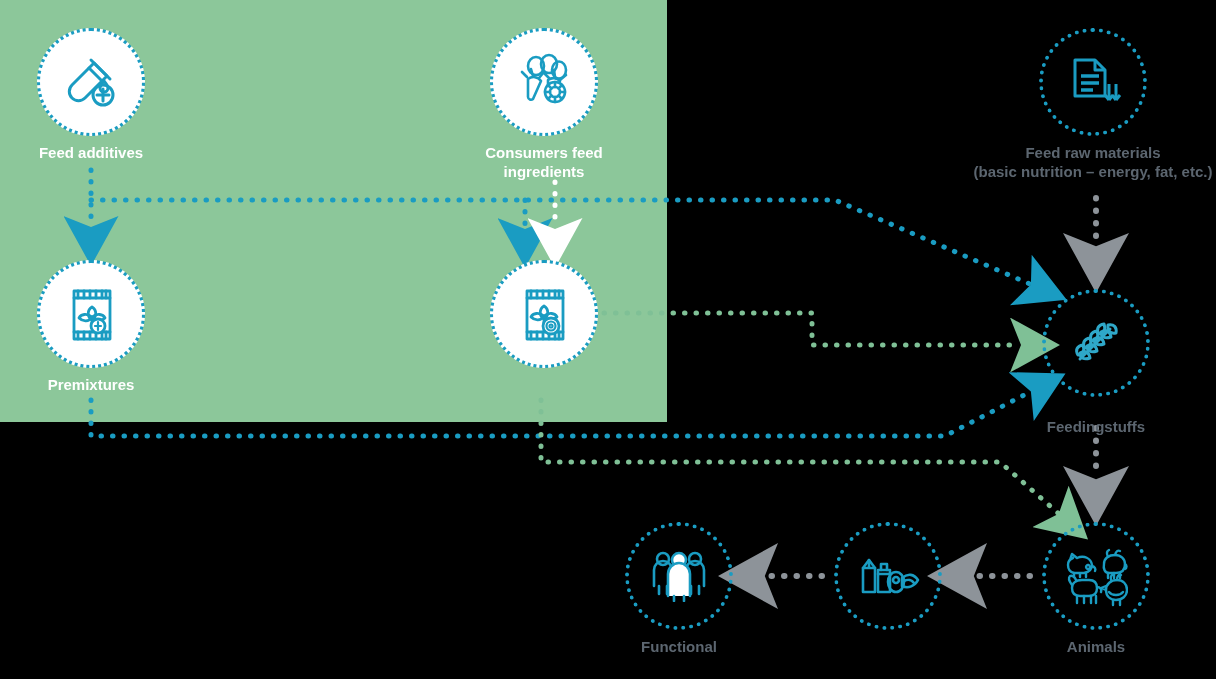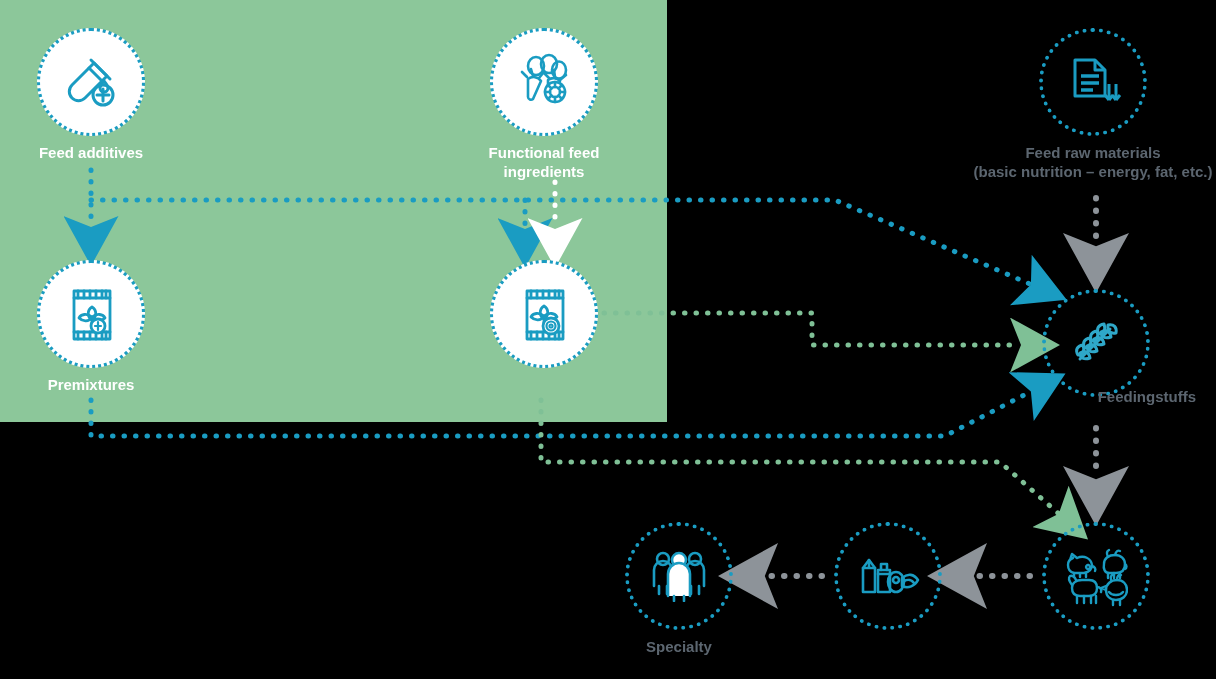--- a/index.html
+++ b/index.html
@@ -127,21 +127,21 @@
         <path d="M12,24 L7,19 M18,23 L16,16 M24,25 L29,19"></path>
         <path d="M33,27 a9,9 0 0 1 12,1 l-7,16 a3,3 0 0 1 -5,-2 z"></path>
         <path d="M34,25 L29,20 M40,24 L39,17 M45,27 L51,22"></path>
         <circle cx="40" cy="39" r="10" fill="#ffffff"></circle>
         <circle cx="40" cy="39" r="5"></circle>
         <path d="M40,29 L40,34 M40,44 L40,49 M30,39 L35,39 M45,39 L50,39
                  M33,32 L36.5,35.5 M43.5,42.5 L47,46 M47,32 L43.5,35.5 M36.5,42.5 L33,46"></path>
       </g>
     </svg>
   </div>
-  <div class="nodelabel label-white" style="left:434px;top:144px;width:220px;">Functional feed
+  <div class="nodelabel label-white" style="left:434px;top:144px;width:220px;">Consumers feed
 ingredients</div>
 
   <div class="node" style="left:1039px;top:28px;width:108px;height:108px;">
     <div class="circle" style="left:0;top:0;width:108px;height:108px;border:4px dotted #1a9cc2;"></div>
     <svg class="icon" style="left:24px;top:24px;" width="60" height="60" viewBox="0 0 60 60">
       <g fill="none" stroke="#1a9cc2" stroke-width="3" stroke-linejoin="round">
         <path d="M12,8 L32,8 L42,18 L42,44 L12,44 Z" fill="#000000"></path>
         <path d="M32,8 L32,18 L42,18"></path>
         <path d="M18,24 L36,24 M18,31 L36,31 M18,38 L30,38" stroke-width="3.4"></path>
         <path d="M46,32 L46,48 M46,48 L42,43 M46,48 L50,43" stroke-width="3"></path>
@@ -200,21 +200,21 @@
         <path d="M31,19 c-3,-5 -1,-9 5,-10 c2,6 0,10 -5,10 z"></path>
         <path d="M26,24 c5,-3 9,-1 10,5 c-6,2 -10,0 -10,-5 z"></path>
         <path d="M24,26 c-3,-5 -1,-9 5,-10 c2,6 0,10 -5,10 z"></path>
         <path d="M19,31 c5,-3 9,-1 10,5 c-6,2 -10,0 -10,-5 z"></path>
         <path d="M17,33 c-3,-5 -1,-9 5,-10 c2,6 0,10 -5,10 z"></path>
         <path d="M12,38 c5,-3 9,-1 10,5 c-6,2 -10,0 -10,-5 z"></path>
         <path d="M10,40 c-3,-5 -1,-9 5,-10 c2,6 0,10 -5,10 z"></path>
       </g>
     </svg>
   </div>
-  <div class="nodelabel label-gray" style="left:996px;top:388px;width:200px;text-align:right;">Feedingstuffs</div>
+  <div class="nodelabel label-gray" style="left:996px;top:418px;width:200px;">Feedingstuffs</div>
 
   <div class="node" style="left:1042px;top:522px;width:108px;height:108px;">
     <div class="circle" style="left:0;top:0;width:108px;height:108px;border:4px dotted #1a9cc2;"></div>
     <svg class="icon" style="left:22px;top:22px;" width="64" height="64" viewBox="0 0 64 64">
       <g fill="none" stroke="#1a9cc2" stroke-width="2.4" stroke-linecap="round" stroke-linejoin="round">
 
         <path d="M6,16 L8,10 L13,14 M13,14 c7,-3 14,0 15,7 c0,4 -3,7 -8,8 L10,29 c-4,-1 -6,-4 -6,-8 c0,-3 2,-6 5,-7"></path>
         <path d="M24,21 a2,2 0 1 0 0.1,0"></path>
         <path d="M10,29 L10,33 M16,30 L16,33 M22,29 L22,33"></path>
         <path d="M28,22 c3,1 4,3 3,5"></path>
@@ -230,20 +230,21 @@
         <path d="M33,43 c3,0 5,2 4,5"></path>
 
         <path d="M42,46 c0,-6 5,-10 11,-10 c6,0 10,4 10,10 c0,6 -5,10 -11,10 c-6,0 -10,-4 -10,-10 z"></path>
         <path d="M47,36 c-1,-4 1,-6 3,-5 M53,36 c0,-4 2,-6 4,-5"></path>
         <path d="M42,46 L37,44 L42,42"></path>
         <path d="M49,56 L49,61 M56,56 L56,61"></path>
         <path d="M45,48 c3,4 11,4 14,0"></path>
       </g>
     </svg>
   </div>
+  <div class="nodelabel label-gray" style="left:996px;top:638px;width:200px;">Animals</div>
 
   <div class="node" style="left:834px;top:522px;width:108px;height:108px;">
     <div class="circle" style="left:0;top:0;width:108px;height:108px;border:4px dotted #1a9cc2;"></div>
     <svg class="icon" style="left:22px;top:26px;" width="64" height="56" viewBox="0 0 64 56">
       <g fill="none" stroke="#1a9cc2" stroke-width="2.6" stroke-linecap="round" stroke-linejoin="round">
 
         <path d="M7,20 L7,44 L19,44 L19,20 L13,12 Z"></path>
         <path d="M7,20 L19,20 M13,12 L13,20"></path>
 
         <path d="M22,22 L22,44 L34,44 L34,22 Z"></path>
@@ -271,15 +272,15 @@
         <circle cx="44" cy="9" r="6"></circle>
         <path d="M35,36 L35,20 a9,9 0 0 1 9,-9 a9,9 0 0 1 9,9 L53,36"></path>
         <path d="M40,36 L40,44 M48,36 L48,44"></path>
 
         <circle cx="28" cy="10" r="7" fill="#ffffff"></circle>
         <path d="M17,46 L17,24 a11,11 0 0 1 11,-11 a11,11 0 0 1 11,11 L39,46" fill="#ffffff"></path>
         <path d="M23,46 L23,51 M33,46 L33,51"></path>
       </g>
     </svg>
   </div>
-  <div class="nodelabel label-gray" style="left:579px;top:638px;width:200px;">Specialty</div>
+  <div class="nodelabel label-gray" style="left:579px;top:638px;width:200px;">Functional</div>
 
 </div>
 
 </body></html>

